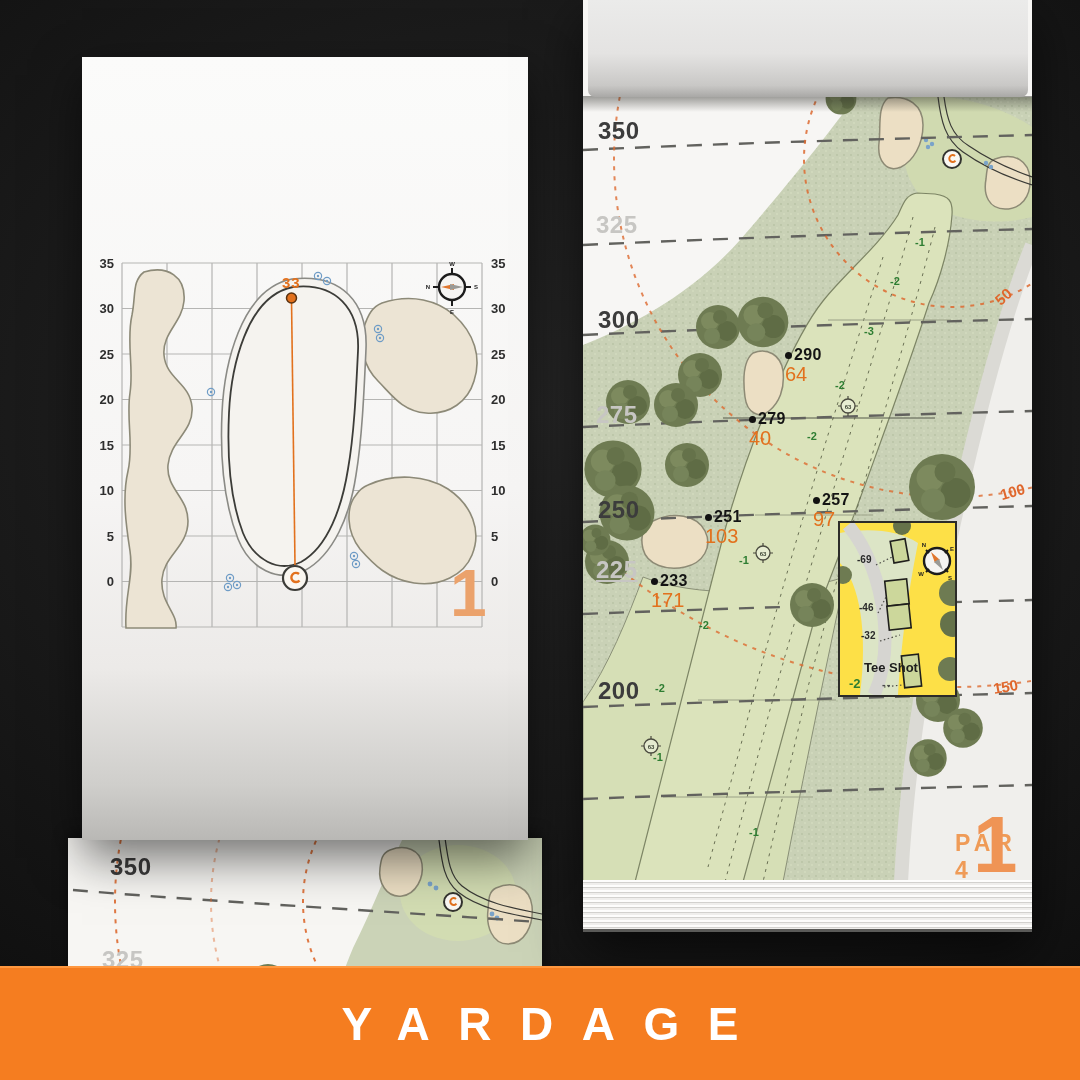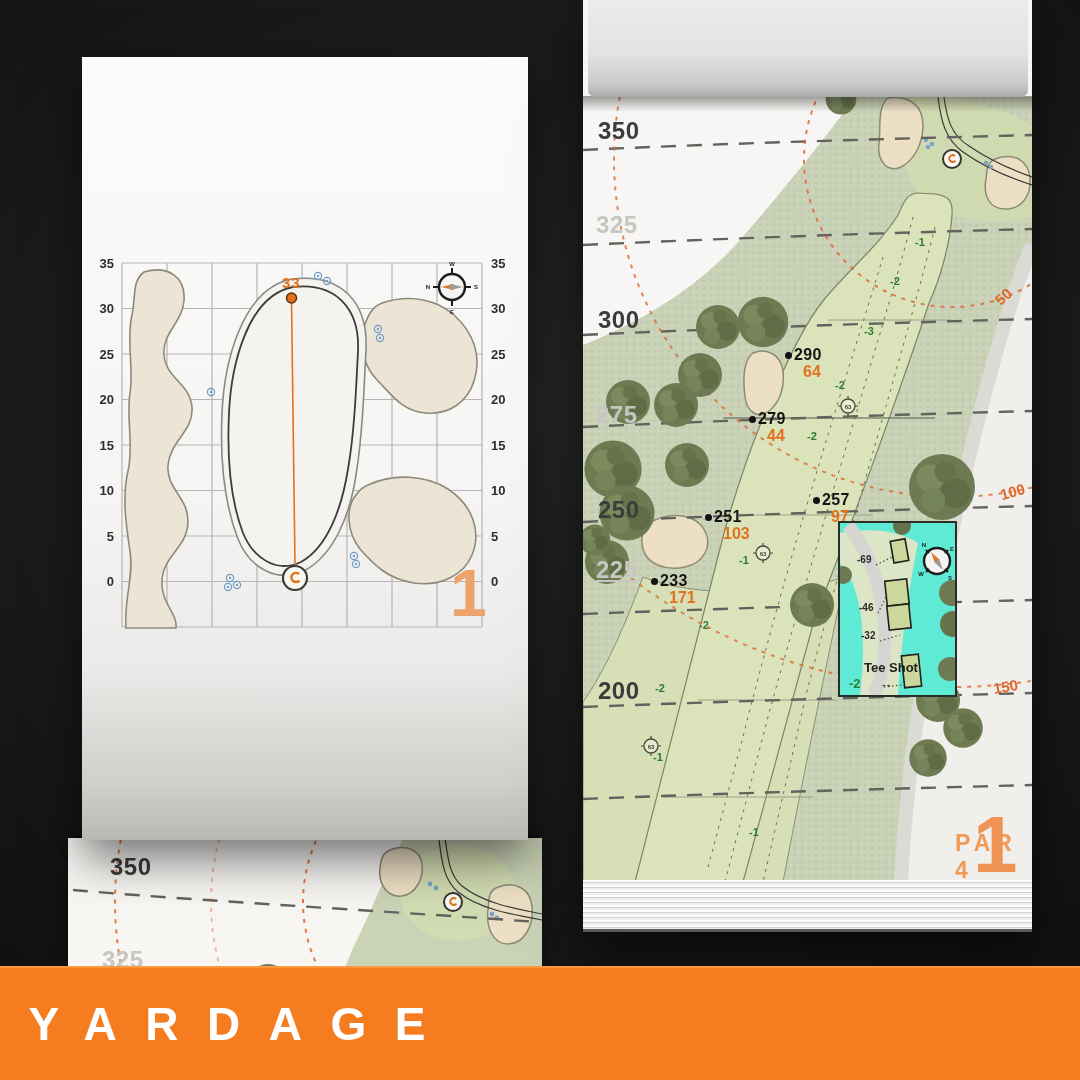--- a/index.html
+++ b/index.html
@@ -40,44 +40,44 @@
     position:absolute; left:0; top:96px; width:449px; height:16px; z-index:5;
     background:linear-gradient(rgba(40,40,35,.45), rgba(40,40,35,0));
   }
   .map-wrap { position:absolute; left:0; top:97px; width:449px; height:785px; overflow:hidden; }
   .scale-label { position:absolute; font-weight:700; font-size:24px; color:#3c3c3c; letter-spacing:.5px; z-index:3;}
   .scale-label.light { color:#c7c6c3; }
   .arc-label { position:absolute; font-weight:700; font-size:15px; color:#e0672c; z-index:3; }
   .marker { position:absolute; z-index:3; }
   .marker .mk-dot { position:absolute; left:0; top:6px; width:7px; height:7px; border-radius:50%; background:#111; }
   .marker .mk-carry { position:absolute; left:9px; top:0; font-weight:800; font-size:16px; color:#141414; letter-spacing:.3px;}
-  .marker .mk-rem  { position:absolute; left:18px; top:17px; font-weight:700; font-size:16px; color:#e2711d; }
+  .marker .mk-rem  { position:absolute; left:0; top:17px; font-weight:400; font-size:20px; color:#e2711d; }
   .slope-num { position:absolute; font-weight:700; font-size:11px; color:#2e7d32; z-index:3; }
   .par-block { position:absolute; z-index:3; color:#ef9b57; font-weight:700; }
   .par-line { font-size:23px; letter-spacing:5px;margin-left:44px; }
   .yd-line  { font-size:16px; letter-spacing:4px; margin-top:4px; color:#15803d; }
   .hole-one { position:absolute; font-weight:800; font-size:80px; line-height:1; color:#ef9455; z-index:3; }
   .page-stack {
     position:absolute; left:0; top:880px; width:449px; height:52px; z-index:6;
     background:repeating-linear-gradient(#fdfdfc 0 2px, #d2d1ce 2px 3px, #efeeec 3px 5px);
     border-bottom:3px solid #5a5a58;
   }
   .tee-inset {
     position:absolute; left:255px; top:521px; width:119px; height:176px;
-    background:#5eead4; border:2px solid #2c2c29; z-index:4; overflow:hidden;
+    background:#fde047; border:2px solid #2c2c29; z-index:4; overflow:hidden;
   }
   .tee-inset .ti-label { position:absolute; font-weight:700; font-size:10px; color:#2a2a2a; }
   .tee-inset .ti-title { position:absolute; font-weight:700; font-size:13px; color:#1d1d1d; }
   .tee-inset .ti-elev { position:absolute; font-weight:700; font-size:13px; color:#2e7d32; }
   .tee-inset .ti-dash { position:absolute; font-weight:700; font-size:11px; color:#4a4a4a; letter-spacing:1px;}
   
   .banner {
     position:absolute; left:0; top:966px; width:1080px; height:114px;
     background:#f57d20; border-top:2px solid #ff9840; z-index:10;
-    display:flex; align-items:center; 
+    display:flex; align-items:center; justify-content:center;
   }
   .banner h1 {
     color:#ffffff; font-size:46px; font-weight:700;
     letter-spacing:.62em; padding-left:.62em; line-height:1;
   }
   .compass-letter { font-size:6px; font-weight:700; fill:#1d1d1d; }
   .tiny63 { font-size:6px; font-weight:700; fill:#3c4434; }
 </style>
 </head>
 <body>
@@ -338,21 +338,21 @@
     <span class="arc-label" style="left:410px; top:678px; transform:rotate(-10deg);">150</span>
 
     <div class="marker" style="left:202px; top:346px;">
       <i class="mk-dot"></i>
       <span class="mk-carry">290</span>
       <span class="mk-rem">64</span>
     </div>
     <div class="marker" style="left:166px; top:410px;">
       <i class="mk-dot"></i>
       <span class="mk-carry">279</span>
-      <span class="mk-rem">44</span>
+      <span class="mk-rem">40</span>
     </div>
     <div class="marker" style="left:230px; top:491px;">
       <i class="mk-dot"></i>
       <span class="mk-carry">257</span>
       <span class="mk-rem">97</span>
     </div>
     <div class="marker" style="left:122px; top:508px;">
       <i class="mk-dot"></i>
       <span class="mk-carry">251</span>
       <span class="mk-rem">103</span>

